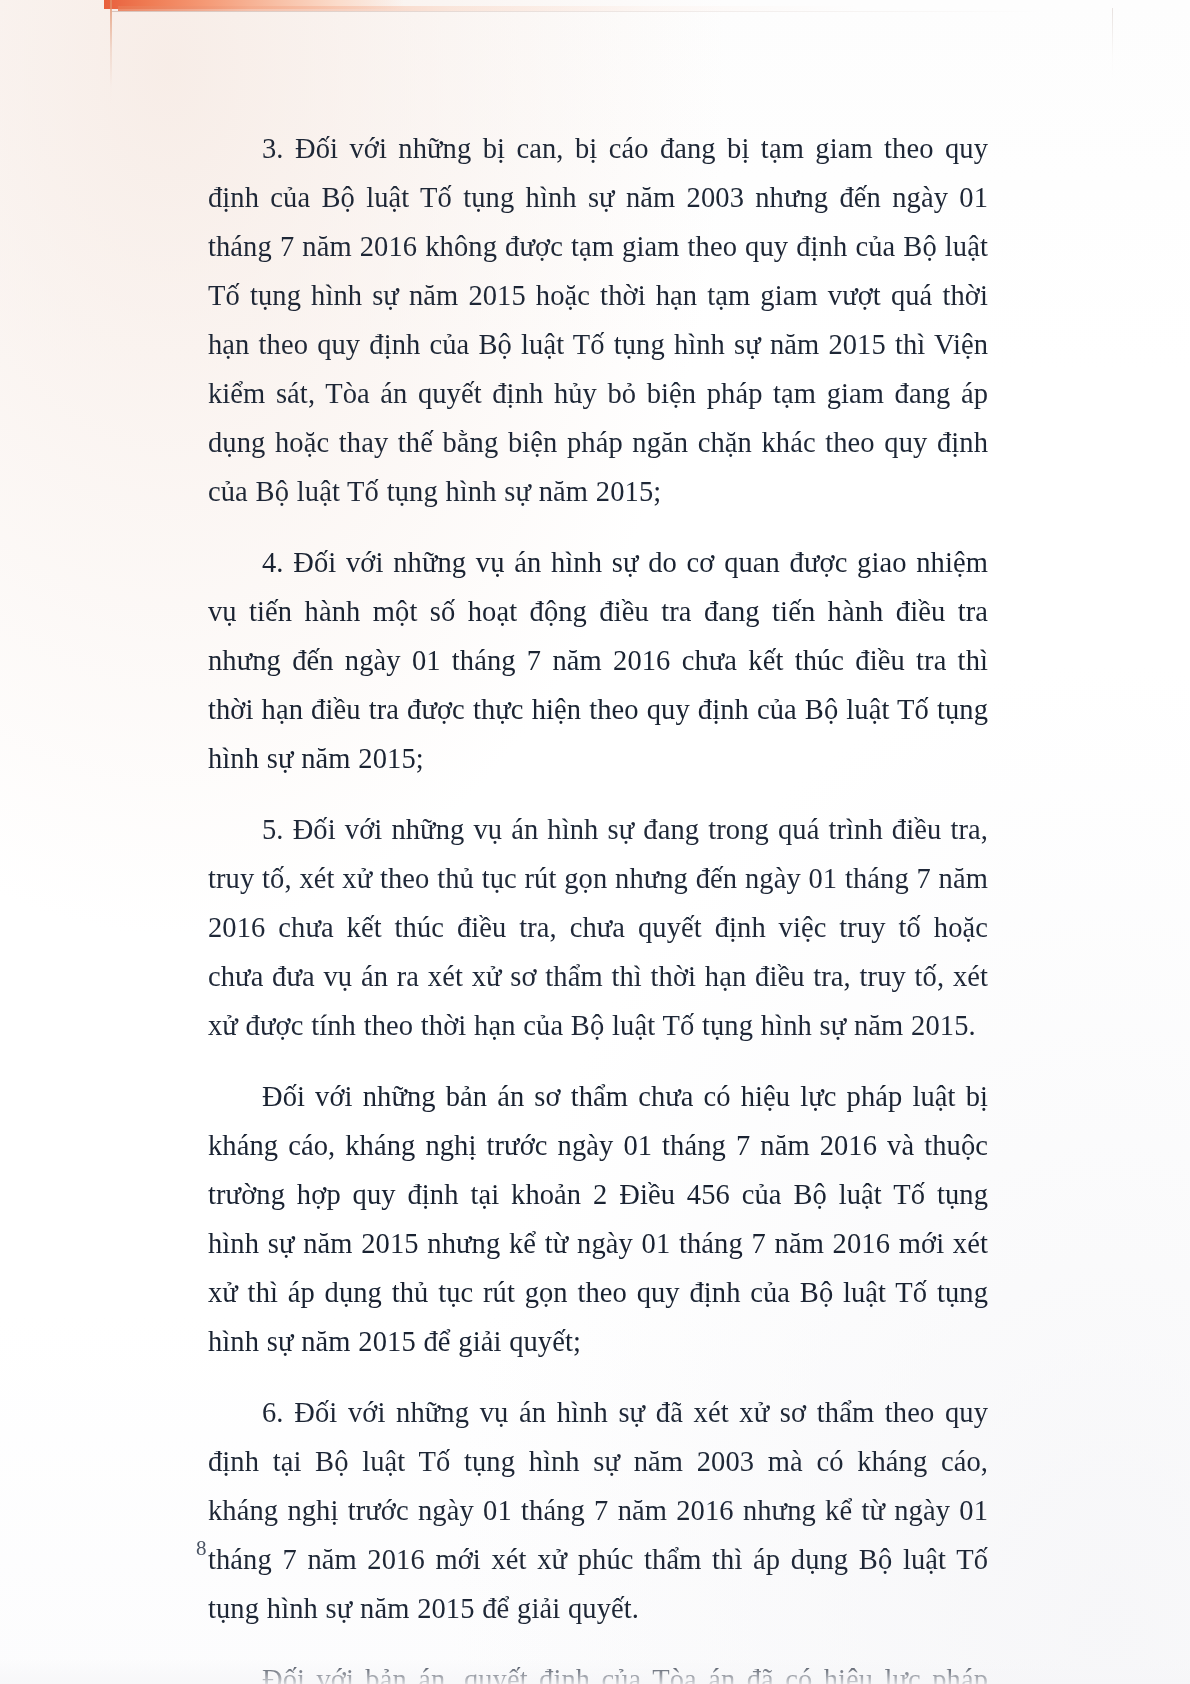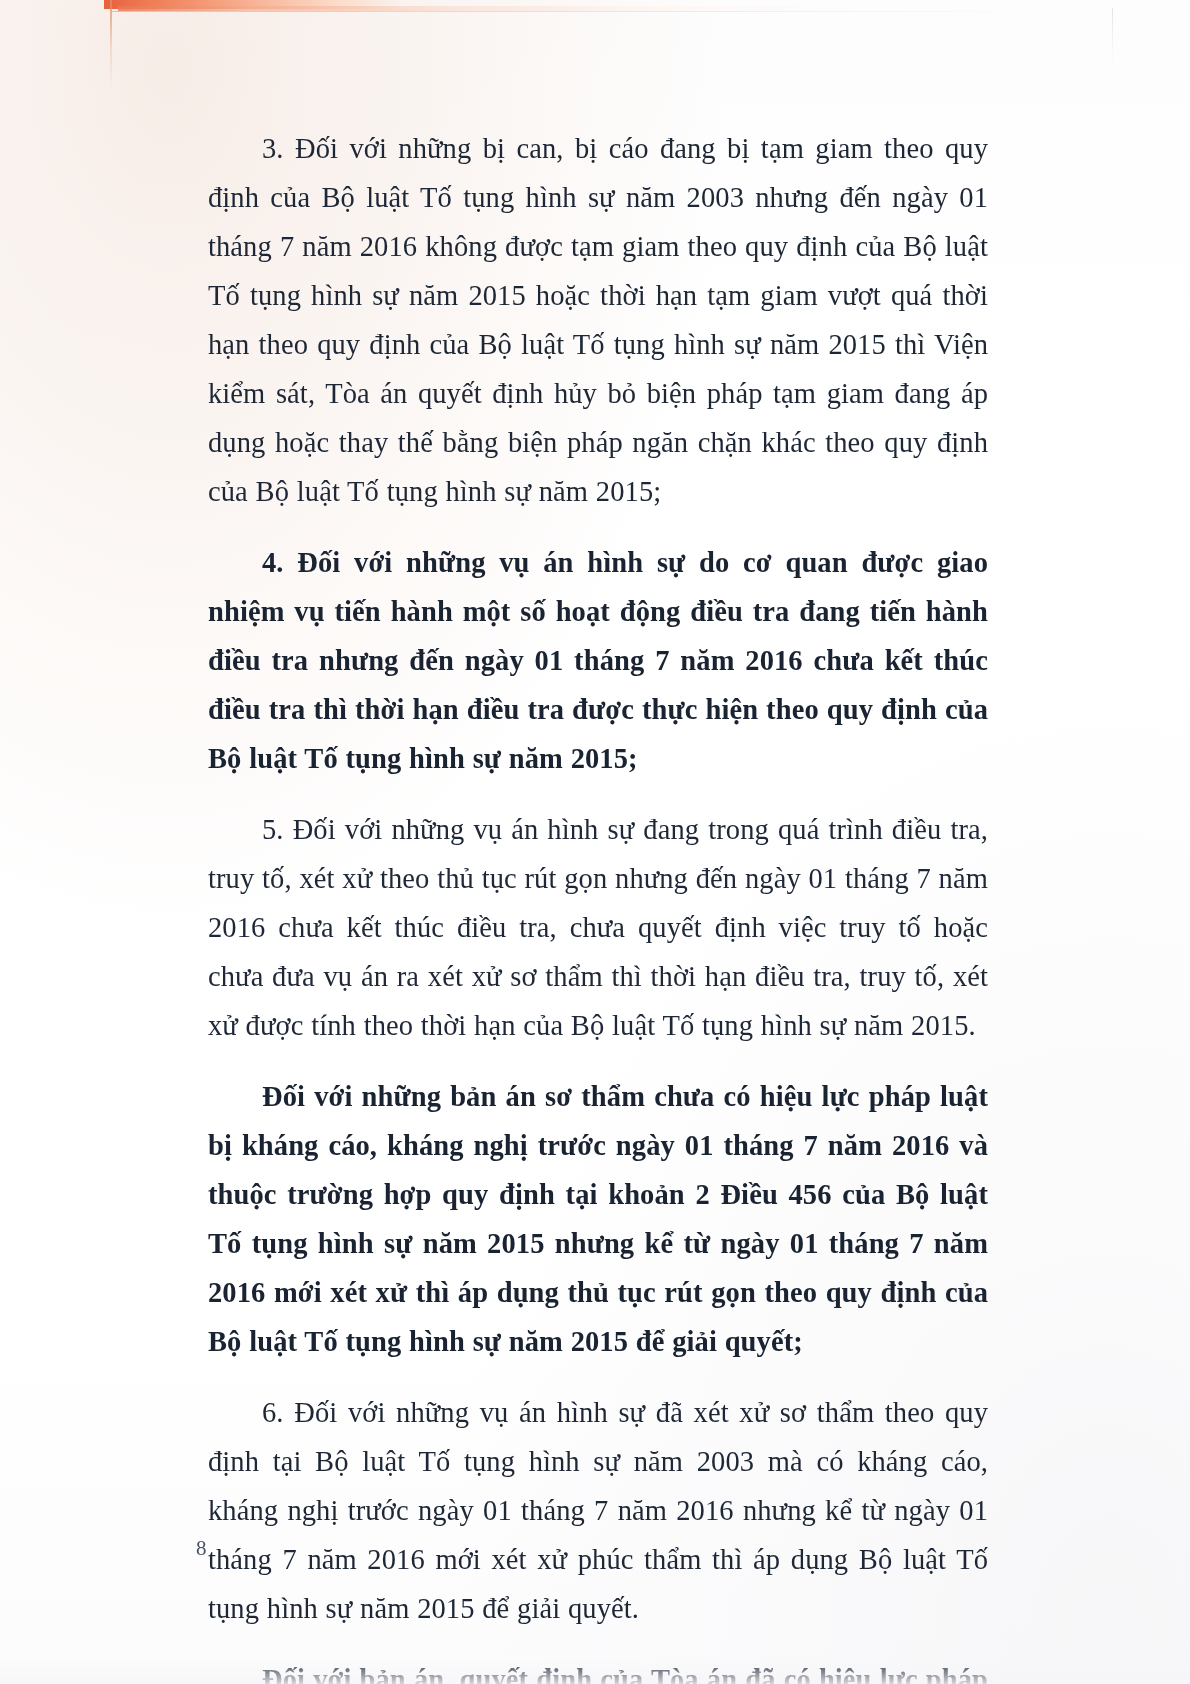--- a/index.html
+++ b/index.html
@@ -128,21 +128,21 @@
     word-spacing: 0.5px;
     text-indent: 54px;
     color: #1e2736;
   }
 
   .para:last-of-type {
     margin-bottom: 0;
   }
 
   
-  .para:nth-of-type(2n) { color: #1a2332; font-weight: bold; }
+  .para:nth-of-type(2n) { color: #1a2332; }
   .para:nth-of-type(3n) { color: #1f2838; }
 
   .page-number {
     position: absolute;
     left: 196px;
     top: 1538px;
     font-size: 21px;
     line-height: 1;
     color: #4a5464;
     font-family: "Liberation Serif", "DejaVu Serif", serif;

